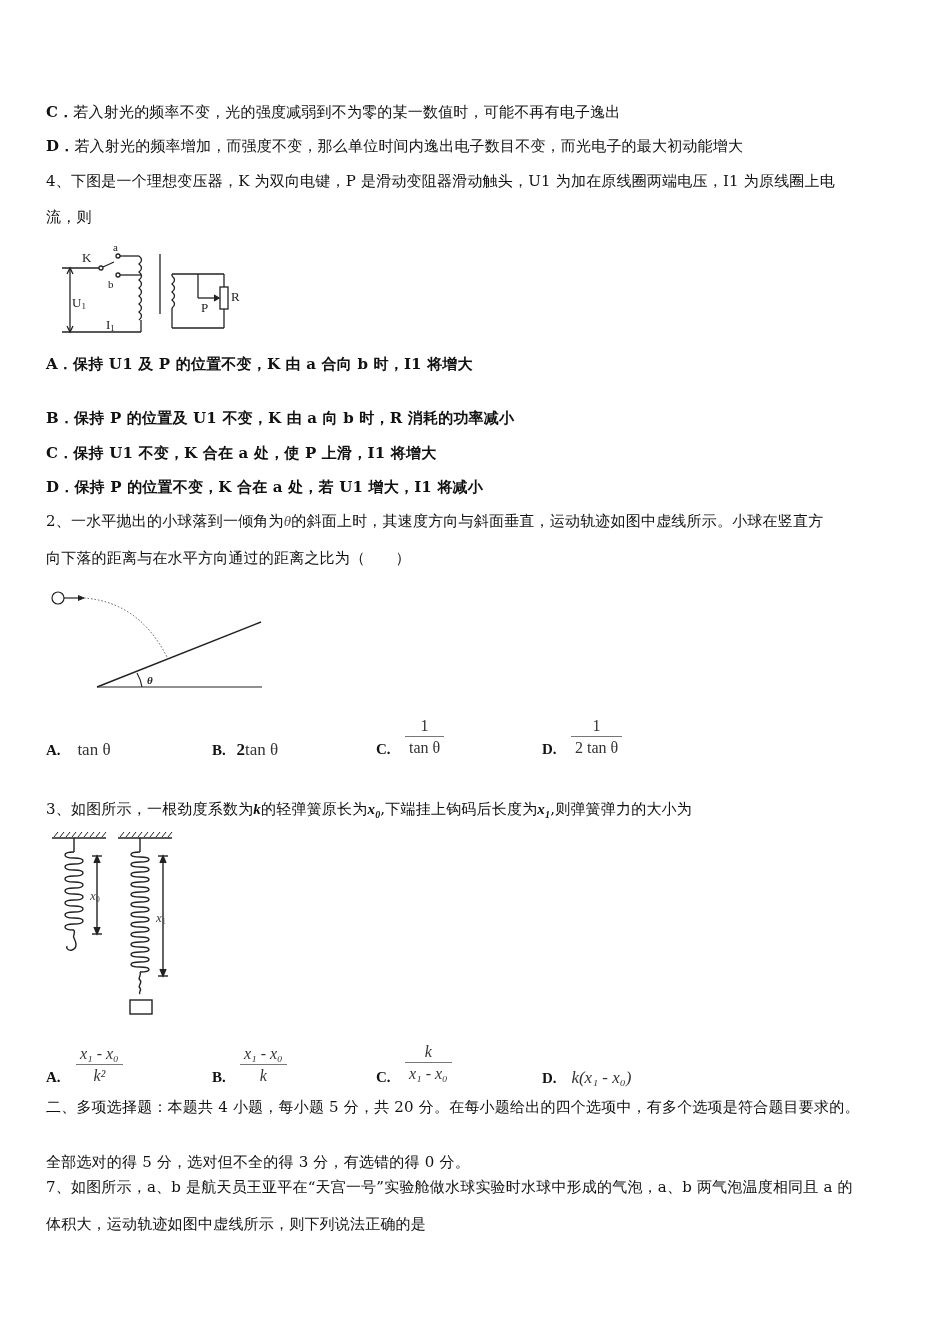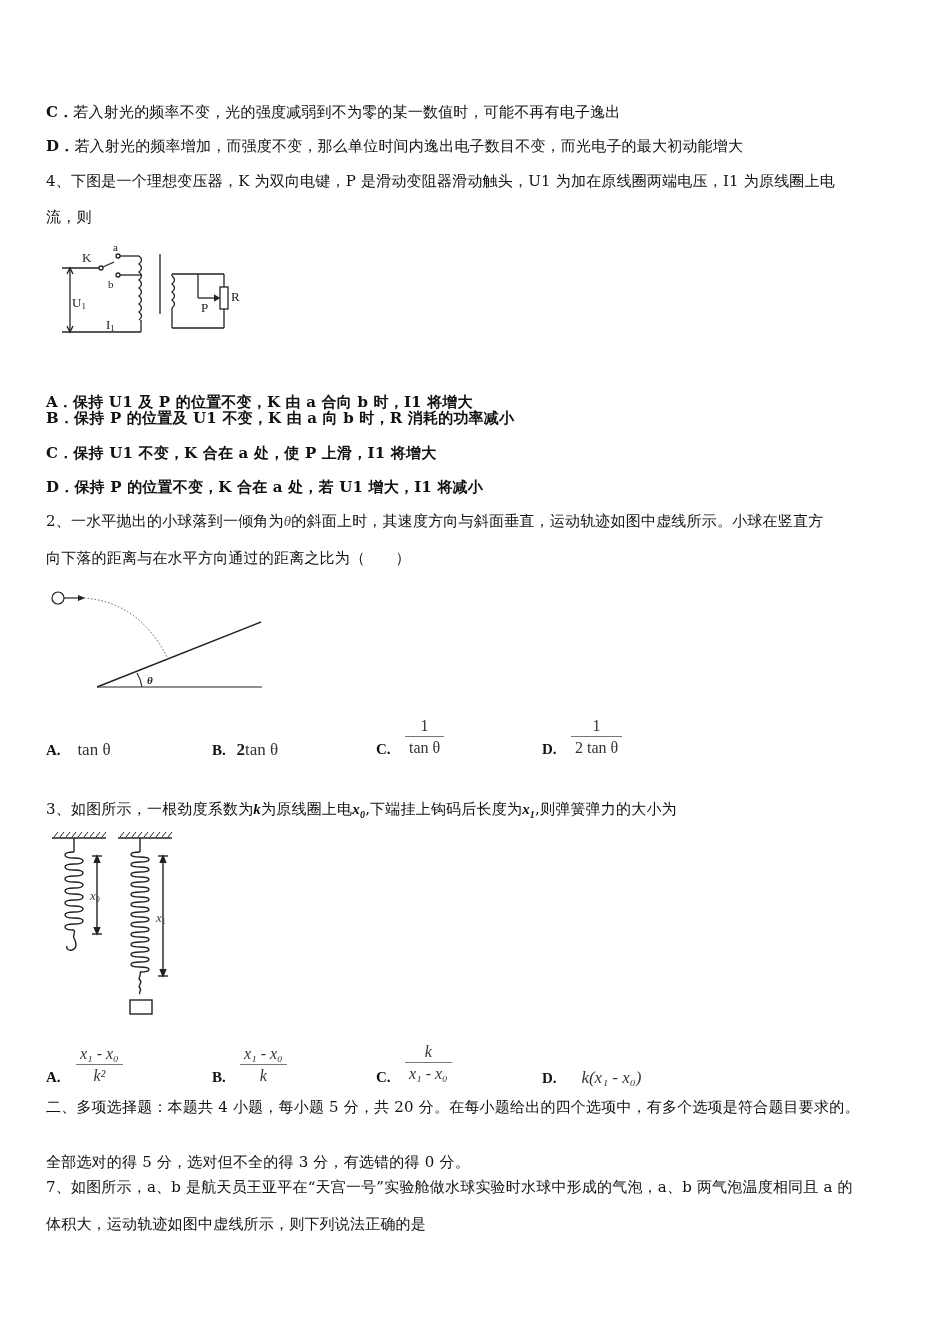--- a/index.html
+++ b/index.html
@@ -82,21 +82,21 @@
     <text x="38" y="24">K</text>
     <text x="69" y="13" font-size="11">a</text>
     <text x="64" y="50" font-size="11">b</text>
     <text x="28" y="69"><tspan>U</tspan><tspan font-size="9" dy="2">1</tspan></text>
     <text x="62" y="91"><tspan>I</tspan><tspan font-size="9" dy="2">1</tspan></text>
     <text x="157" y="74">P</text>
     <text x="187" y="63">R</text>
   </g>
 </svg>
 
-<div class="line bold" style="top:392px">
+<div class="line bold" style="top:354px">
   <span>A．</span><span>保持 U1 及 P 的位置不变，K 由 a 合向 b 时，I1 将增大</span>
 </div>
 <div class="line bold" style="top:408px">
   <span>B．</span><span>保持 P 的位置及 U1 不变，K 由 a 向 b 时，R 消耗的功率减小</span>
 </div>
 <div class="line bold" style="top:443px">
   <span>C．</span><span>保持 U1 不变，K 合在 a 处，使 P 上滑，I1 将增大</span>
 </div>
 <div class="line bold" style="top:477px">
   <span>D．</span><span>保持 P 的位置不变，K 合在 a 处，若 U1 增大，I1 将减小</span>
@@ -139,21 +139,21 @@
 <div class="opt" style="left:542px; top:740px">
   <span class="opt-label">D.</span>
 </div>
 <div class="frac" style="left:571px; top:716px">
   <span class="num">1</span>
   <span class="bar"></span>
   <span class="den">2 tan θ</span>
 </div>
 
 <div class="line" style="top:799px">
-  <span>3、如图所示，一根劲度系数为</span><span class="it bold" style="font-family:'Liberation Serif',serif">k</span><span>为原线圈上电</span><span class="it bold" style="font-family:'Liberation Serif',serif"><span>x</span><sub>0</sub></span><span>,下端挂上钩码后长度为</span><span class="it bold" style="font-family:'Liberation Serif',serif"><span>x</span><sub>1</sub></span><span>,则弹簧弹力的大小为</span>
+  <span>3、如图所示，一根劲度系数为</span><span class="it bold" style="font-family:'Liberation Serif',serif">k</span><span>的轻弹簧原长为</span><span class="it bold" style="font-family:'Liberation Serif',serif"><span>x</span><sub>0</sub></span><span>,下端挂上钩码后长度为</span><span class="it bold" style="font-family:'Liberation Serif',serif"><span>x</span><sub>1</sub></span><span>,则弹簧弹力的大小为</span>
 </div>
 
 <svg class="fig" style="left:46px; top:832px" width="140" height="186" viewBox="0 0 140 186">
   <g stroke="#222" fill="none" stroke-width="1.4">
 
     <line x1="6" y1="6" x2="60" y2="6"></line>
     <line x1="72" y1="6" x2="126" y2="6"></line>
     <g stroke-width="1">
       <line x1="8" y1="5" x2="12" y2="0"></line>
         <line x1="14" y1="5" x2="18" y2="0"></line>
@@ -221,20 +221,20 @@
 <div class="opt" style="left:376px; top:1068px">
   <span class="opt-label">C.</span>
 </div>
 <div class="frac it" style="left:405px; top:1042px">
   <span class="num">k</span>
   <span class="bar"></span>
   <span class="den">x₁ - x₀</span>
 </div>
 <div class="opt" style="left:542px; top:1068px">
   <span class="opt-label">D.</span>
-  <span class="math it" style="margin-left:20px">k(x₁ - x₀)</span>
+  <span class="math it" style="margin-left:10px">k(x₁ - x₀)</span>
 </div>
 
 <div class="line" style="top:1097px">二、多项选择题：本题共 4 小题，每小题 5 分，共 20 分。在每小题给出的四个选项中，有多个选项是符合题目要求的。</div>
 <div class="line" style="top:1152px">全部选对的得 5 分，选对但不全的得 3 分，有选错的得 0 分。</div>
 
 <div class="line" style="top:1177px">7、如图所示，a、b 是航天员王亚平在“天宫一号”实验舱做水球实验时水球中形成的气泡，a、b 两气泡温度相同且 a 的</div>
 <div class="line" style="top:1214px">体积大，运动轨迹如图中虚线所示，则下列说法正确的是</div>
 
 </body></html>

